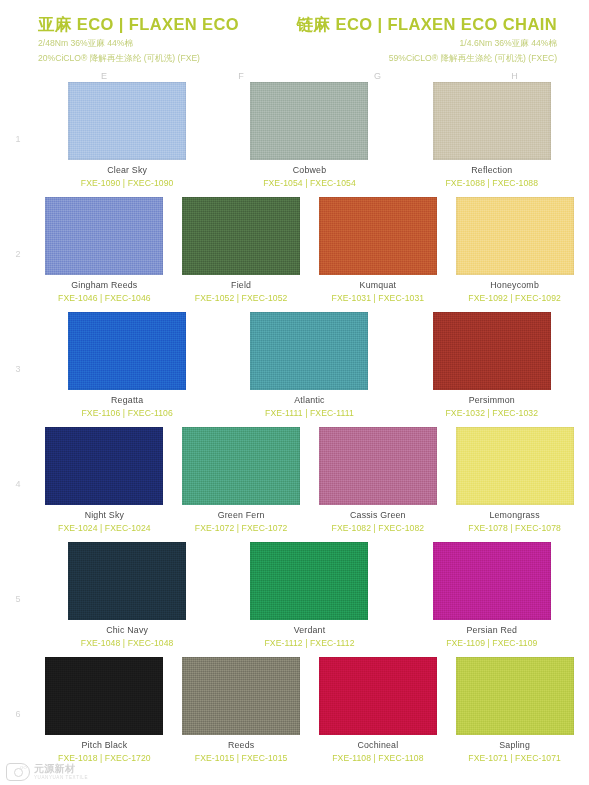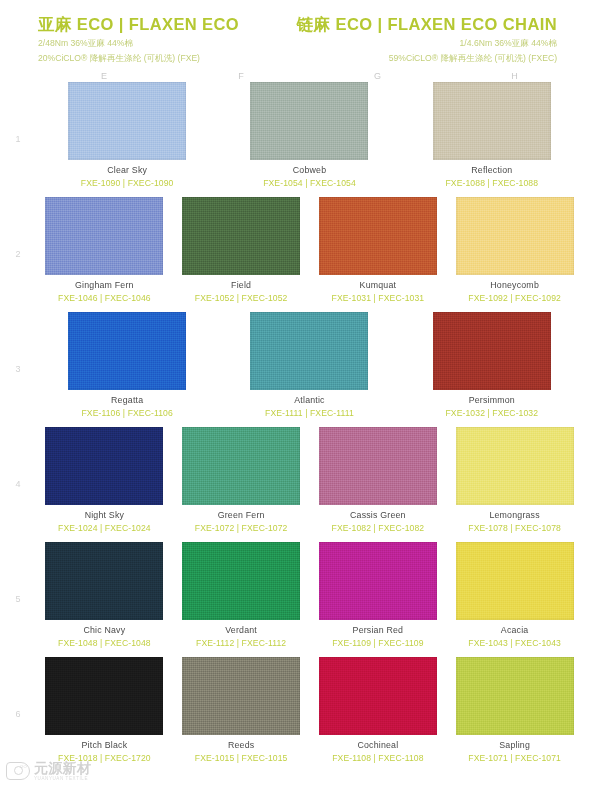--- a/index.html
+++ b/index.html
@@ -136,21 +136,21 @@
     width:7px;height:7px;
     border:1.3px solid #9a9a9a;
     border-radius:50%;
     display:block;
   }
   .wm-badge .dots{
     position:absolute;top:1px;right:2px;
     font-size:4px;color:#9a9a9a;letter-spacing:.4px;
   }
   .wm-text{
-    font-size:14px;
+    font-size:10px;
     color:#8f8f8f;
     font-weight:bold;
     letter-spacing:.3px;
     line-height:1;
   }
   .wm-sub{
     font-size:4.5px;
     color:#a5a5a5;
     letter-spacing:.6px;
     line-height:1;
@@ -211,21 +211,21 @@
           <div class="ccode">FXE-1088 | FXEC-1088</div>
         </div>
       </div>
       <div class="row">
         <div class="rownum">2</div>
         <div class="cell">
           <div class="swatch" style="background: rgb(125, 144, 207);">
             <div class="tex"></div>
             <div class="edge"></div>
           </div>
-          <div class="cname">Gingham Fern</div>
+          <div class="cname">Gingham Reeds</div>
           <div class="ccode">FXE-1046 | FXEC-1046</div>
         </div>
         <div class="cell">
           <div class="swatch" style="background: rgb(75, 107, 66);">
             <div class="tex"></div>
             <div class="edge"></div>
           </div>
           <div class="cname">Field</div>
           <div class="ccode">FXE-1052 | FXEC-1052</div>
         </div>
@@ -326,28 +326,20 @@
           <div class="cname">Verdant</div>
           <div class="ccode">FXE-1112 | FXEC-1112</div>
         </div>
         <div class="cell">
           <div class="swatch" style="background: rgb(187, 35, 148);">
             <div class="tex"></div>
             <div class="edge"></div>
           </div>
           <div class="cname">Persian Red</div>
           <div class="ccode">FXE-1109 | FXEC-1109</div>
-        </div>
-        <div class="cell">
-          <div class="swatch" style="background: rgb(232, 216, 76);">
-            <div class="tex"></div>
-            <div class="edge"></div>
-          </div>
-          <div class="cname">Acacia</div>
-          <div class="ccode">FXE-1043 | FXEC-1043</div>
         </div>
       </div>
       <div class="row">
         <div class="rownum">6</div>
         <div class="cell">
           <div class="swatch" style="background: rgb(26, 26, 26);">
             <div class="tex"></div>
             <div class="edge"></div>
           </div>
           <div class="cname">Pitch Black</div>

